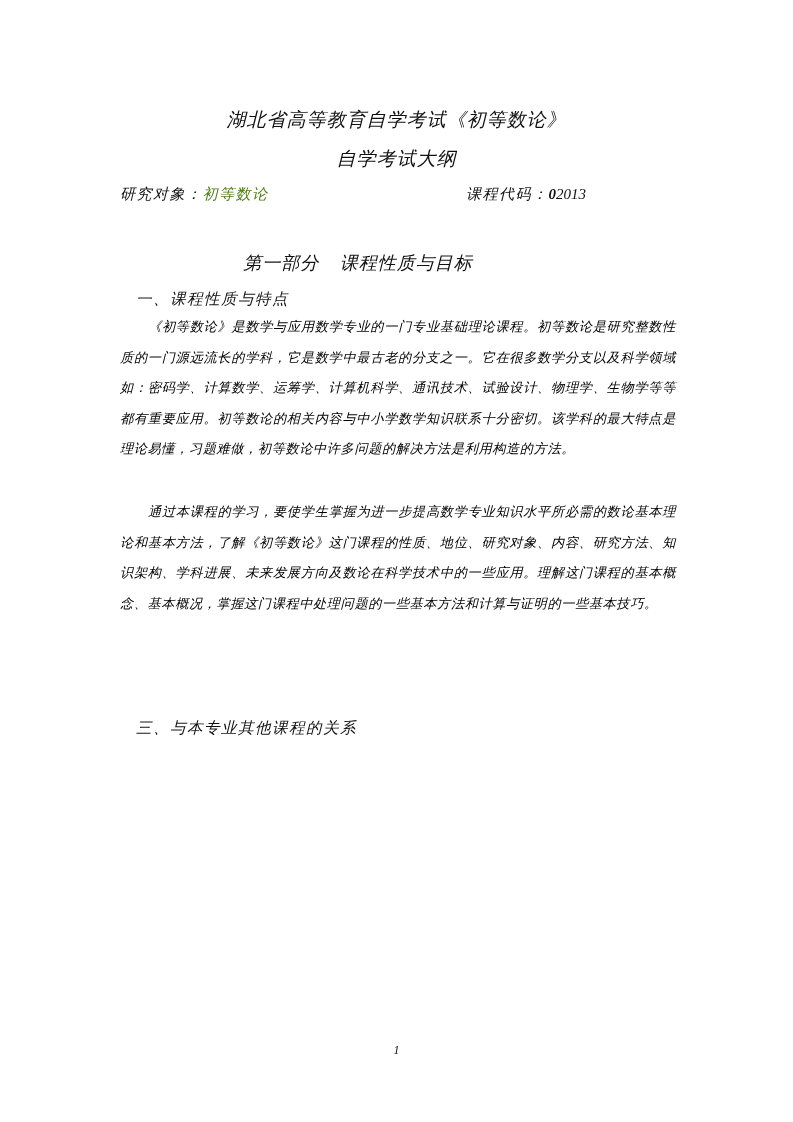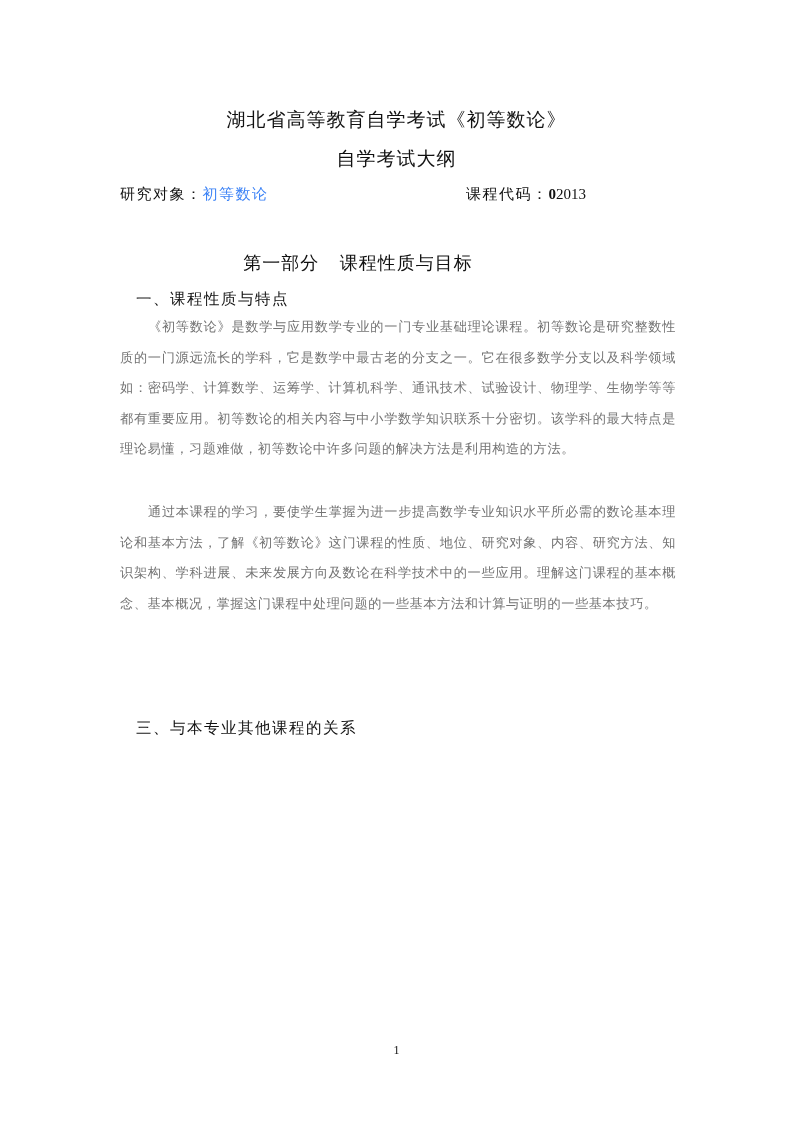--- a/index.html
+++ b/index.html
@@ -13,35 +13,36 @@
       position: relative;
       overflow: hidden;
       color: #111111;
       font-family: "DejaVu Serif", "Liberation Serif", serif;
     }
     .page {
       position: absolute;
       left: 0; top: 0;
       width: 793px;
       height: 1122px;
+      font-style: italic;
     }
     .title {
       position: absolute;
       left: 0; width: 793px;
       text-align: center;
       font-size: 19px;
       letter-spacing: 1px;
     }
     .meta {
       position: absolute;
       top: 185px;
       font-size: 15px;
       letter-spacing: 1.5px;
     }
-    .meta .value { color: #3b82f6; }
+    .meta .value { color: #4d7c0f; }
     .meta .code { font-family: "Liberation Serif", serif; font-size: 15px; letter-spacing: 0; margin-top: 7px; }
     .meta .code b { font-weight: bold; }
     .part-heading {
       position: absolute;
       top: 251px;
       left: 0; width: 716px;
       text-align: center;
       font-size: 18px;
       letter-spacing: 1px;
       word-spacing: 14px;
@@ -55,21 +56,21 @@
     .para {
       position: absolute;
       left: 120px;
       width: 556px;
       font-size: 13.2px;
       line-height: 30.5px;
       text-indent: 28px;
       text-align: justify;
       text-justify: inter-character;
       letter-spacing: 0.6px;
-      color: #737373;
+      color: #000000;
     }
     .page-number {
       position: absolute;
       top: 1043px;
       left: 0; width: 793px;
       text-align: center;
       font-size: 12px;
       font-family: "Liberation Serif", serif;
     }
   </style>

